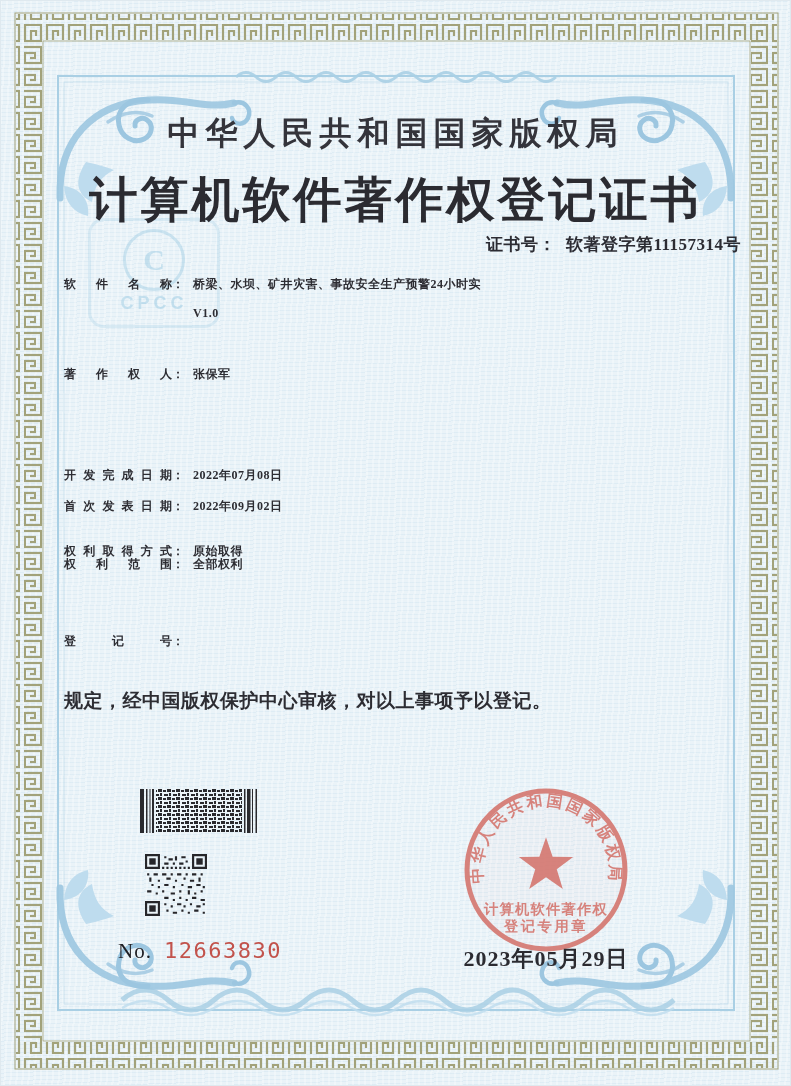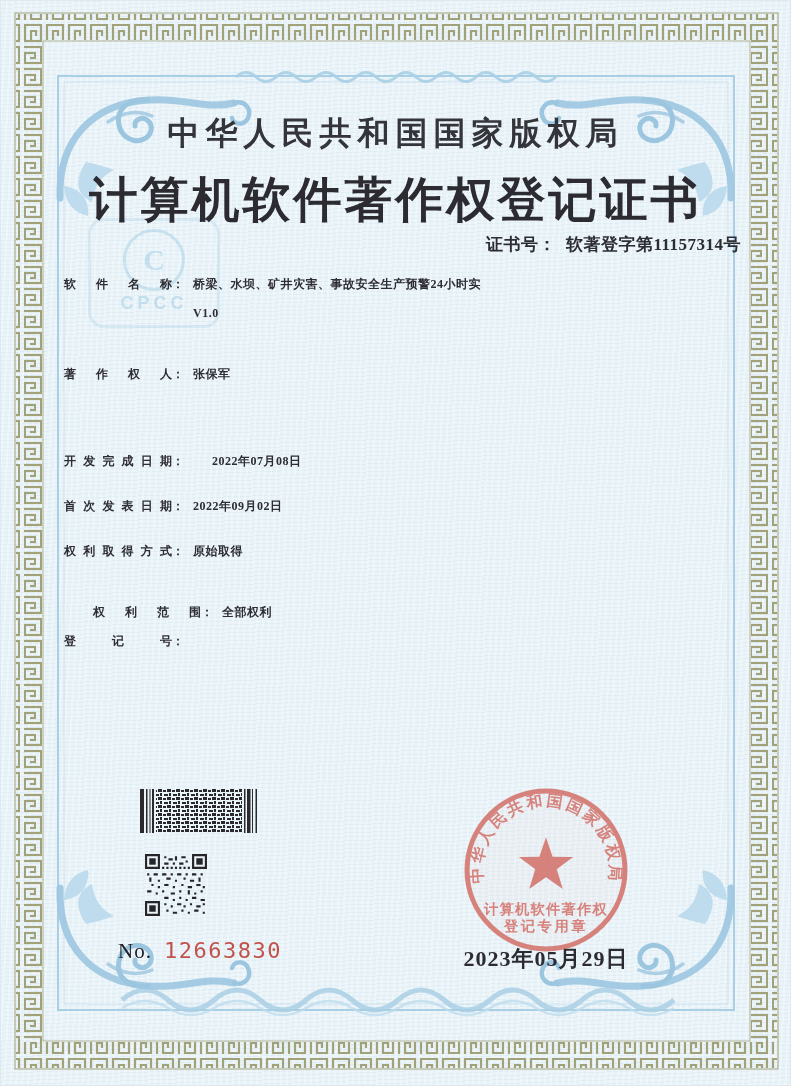--- a/index.html
+++ b/index.html
@@ -137,46 +137,47 @@
         <div class="vline">桥梁、水坝、矿井灾害、事故安全生产预警24小时实</div>
         <div class="vline">V1.0</div>
       </span>
     </div>
 
     <div class="row" style="top:360px;">
       <span><span class="lbl-chars">著作权人</span><span class="lbl-colon">：</span></span>
       <span class="val">张保军</span>
     </div>
 
-    <div class="row" style="top:447px;gap:19px;">
+    <div class="row" style="top:461px;">
       <span><span class="lbl-chars">开发完成日期</span><span class="lbl-colon">：</span></span>
       <span class="val">2022年07月08日</span>
     </div>
 
     <div class="row" style="top:492px;">
       <span><span class="lbl-chars">首次发表日期</span><span class="lbl-colon">：</span></span>
       <span class="val">2022年09月02日</span>
     </div>
 
     <div class="row" style="top:537px;">
       <span><span class="lbl-chars">权利取得方式</span><span class="lbl-colon">：</span></span>
       <span class="val">原始取得</span>
     </div>
 
-    <div class="row" style="top:598px;padding-left:29px;">
+    <div class="row" style="top:550px;">
       <span><span class="lbl-chars">权利范围</span><span class="lbl-colon">：</span></span>
       <span class="val">全部权利</span>
     </div>
 
     <div class="row" style="top:627px;">
       <span><span class="lbl-chars">登记号</span><span class="lbl-colon">：</span></span>
     </div>
   </div>
 
   <div class="abs statement">
+    <div class="line2">规定，经中国版权保护中心审核，对以上事项予以登记。</div>
   </div>
 
   <svg class="abs barcode" viewBox="0 0 118 44">
     <defs>
       <pattern id="bcn" width="9" height="8" patternUnits="userSpaceOnUse">
         <rect x="0" y="0" width="4" height="3" fill="#2a2a2e"></rect>
         <rect x="5" y="1" width="3" height="2" fill="#2a2a2e"></rect>
         <rect x="2" y="4" width="2" height="3" fill="#2a2a2e"></rect>
         <rect x="6" y="5" width="3" height="2" fill="#2a2a2e"></rect>
         <rect x="0" y="5" width="1" height="2" fill="#2a2a2e"></rect>

